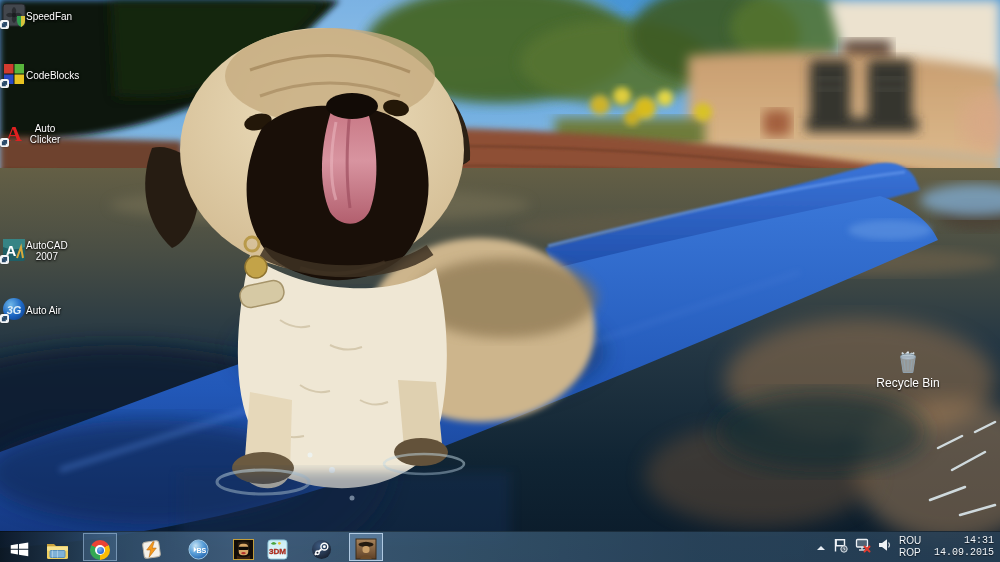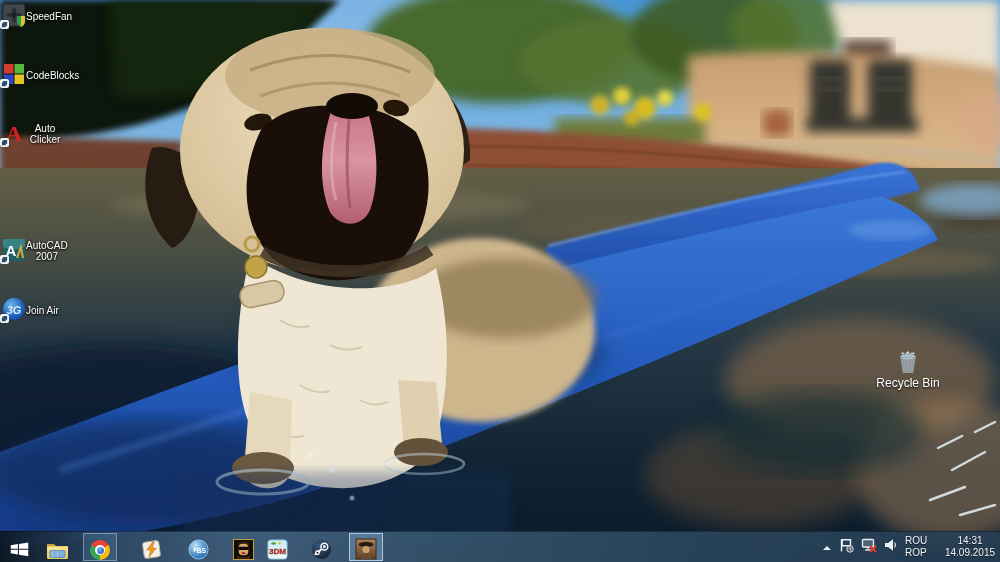--- a/index.html
+++ b/index.html
@@ -21,24 +21,24 @@
   #recycle-bin .lbl{margin-top:2px;font-size:12px;color:#fff;text-shadow:0 1px 2px rgba(0,0,0,.95);}
 
   
   #taskbar{position:absolute;left:0;right:0;bottom:0;height:30px;z-index:5;display:flex;align-items:center;
     background:linear-gradient(90deg,rgba(12,24,36,.93) 0%,rgba(48,78,106,.88) 11%,rgba(74,106,138,.80) 24%,
                rgba(58,90,116,.82) 45%,rgba(44,72,96,.85) 70%,rgba(38,62,84,.90) 100%);
     border-top:1px solid rgba(0,0,0,.35);}
   .tb-btn{width:30px;height:26px;display:flex;align-items:flex-end;justify-content:center;flex:0 0 auto;}
   .tb-boxed{width:32px;border:1px solid rgba(168,198,228,.55);background:rgba(110,150,190,.22);}
   .tb-active{border:1px solid rgba(205,228,250,.75);background:rgba(150,190,228,.35);}
-  .tray{margin-left:auto;display:flex;align-items:center;gap:7px;height:100%;}
+  .tray{margin-left:auto;display:flex;align-items:center;gap:7px;padding-right:6px;height:100%;}
   .tray-txt{font-size:10px;line-height:12px;color:#f2f6fa;text-shadow:0 1px 1px rgba(0,0,0,.6);}
   .lang{width:28px;text-align:left;}
-  .clock{width:60px;text-align:center;}
+  .clock{width:60px;text-align:right;font-family:Liberation Mono, monospace;}
 
   
   .chrome-ic{position:relative;width:20px;height:20px;border-radius:50%;
      background:conic-gradient(from -60deg,#ea4335 0 33.4%,#fbbc05 33.4% 66.7%,#34a853 66.7% 100%);}
   .chrome-ic::before{content:"";position:absolute;left:5px;top:5px;width:10px;height:10px;
      background:#fff;border-radius:50%;}
   .chrome-ic::after{content:"";position:absolute;left:6.5px;top:6.5px;width:7px;height:7px;
      background:radial-gradient(circle at 35% 30%,#7ab3f0,#2a6ad4 70%);border-radius:50%;}
 </style>
 </head>
@@ -308,21 +308,21 @@
           </defs>
         <circle cx="12" cy="12" r="11" fill="url(#ja)"></circle>
         <text x="12" y="16.5" text-anchor="middle" font-family="Liberation Sans,sans-serif" font-weight="bold" font-style="italic" font-size="11" fill="#dcedf8">3G</text>
       </svg>
       <span class="sc-arrow">
         <svg width="7" height="7" viewBox="0 0 8 8">
             <path d="M1,7 V2.5 H3.2 L1.8,1 H7 V6.2 L5.5,4.8 V7 Z" fill="#2a4a6a"></path>
           </svg>
       </span>
     </div>
-    <div class="lbl">Join Air</div>
+    <div class="lbl">Auto Air</div>
   </div>
 
   <div id="recycle-bin">
     <svg width="20" height="24" viewBox="0 0 20 24">
       <path d="M6,5 L4,2.5 M10,4.5 L10,1.5 M14,5 L16,2.5" stroke="#dde8ee" stroke-width="2" opacity=".9"></path>
       <path d="M7,4 l2,-2 2,1 -1,2 Z" fill="#eef4f8"></path>
         <path d="M11,4 l2.5,-1.5 1.5,1.5 -2,1.5 Z" fill="#cfdde6"></path>
       <ellipse cx="10" cy="6.5" rx="7.5" ry="2.6" fill="#b8c6d0" stroke="#7e929f"></ellipse>
       <path d="M2.8,7 L5.2,22.5 H14.8 L17.2,7 Z" fill="#c2d0da" fill-opacity=".55" stroke="#8fa0ad"></path>
       <path d="M6,9.5 L7.3,20.5 M10,9.5 V20.5 M14,9.5 L12.7,20.5" stroke="#93a6b2" stroke-width="1.2" opacity=".8"></path>

